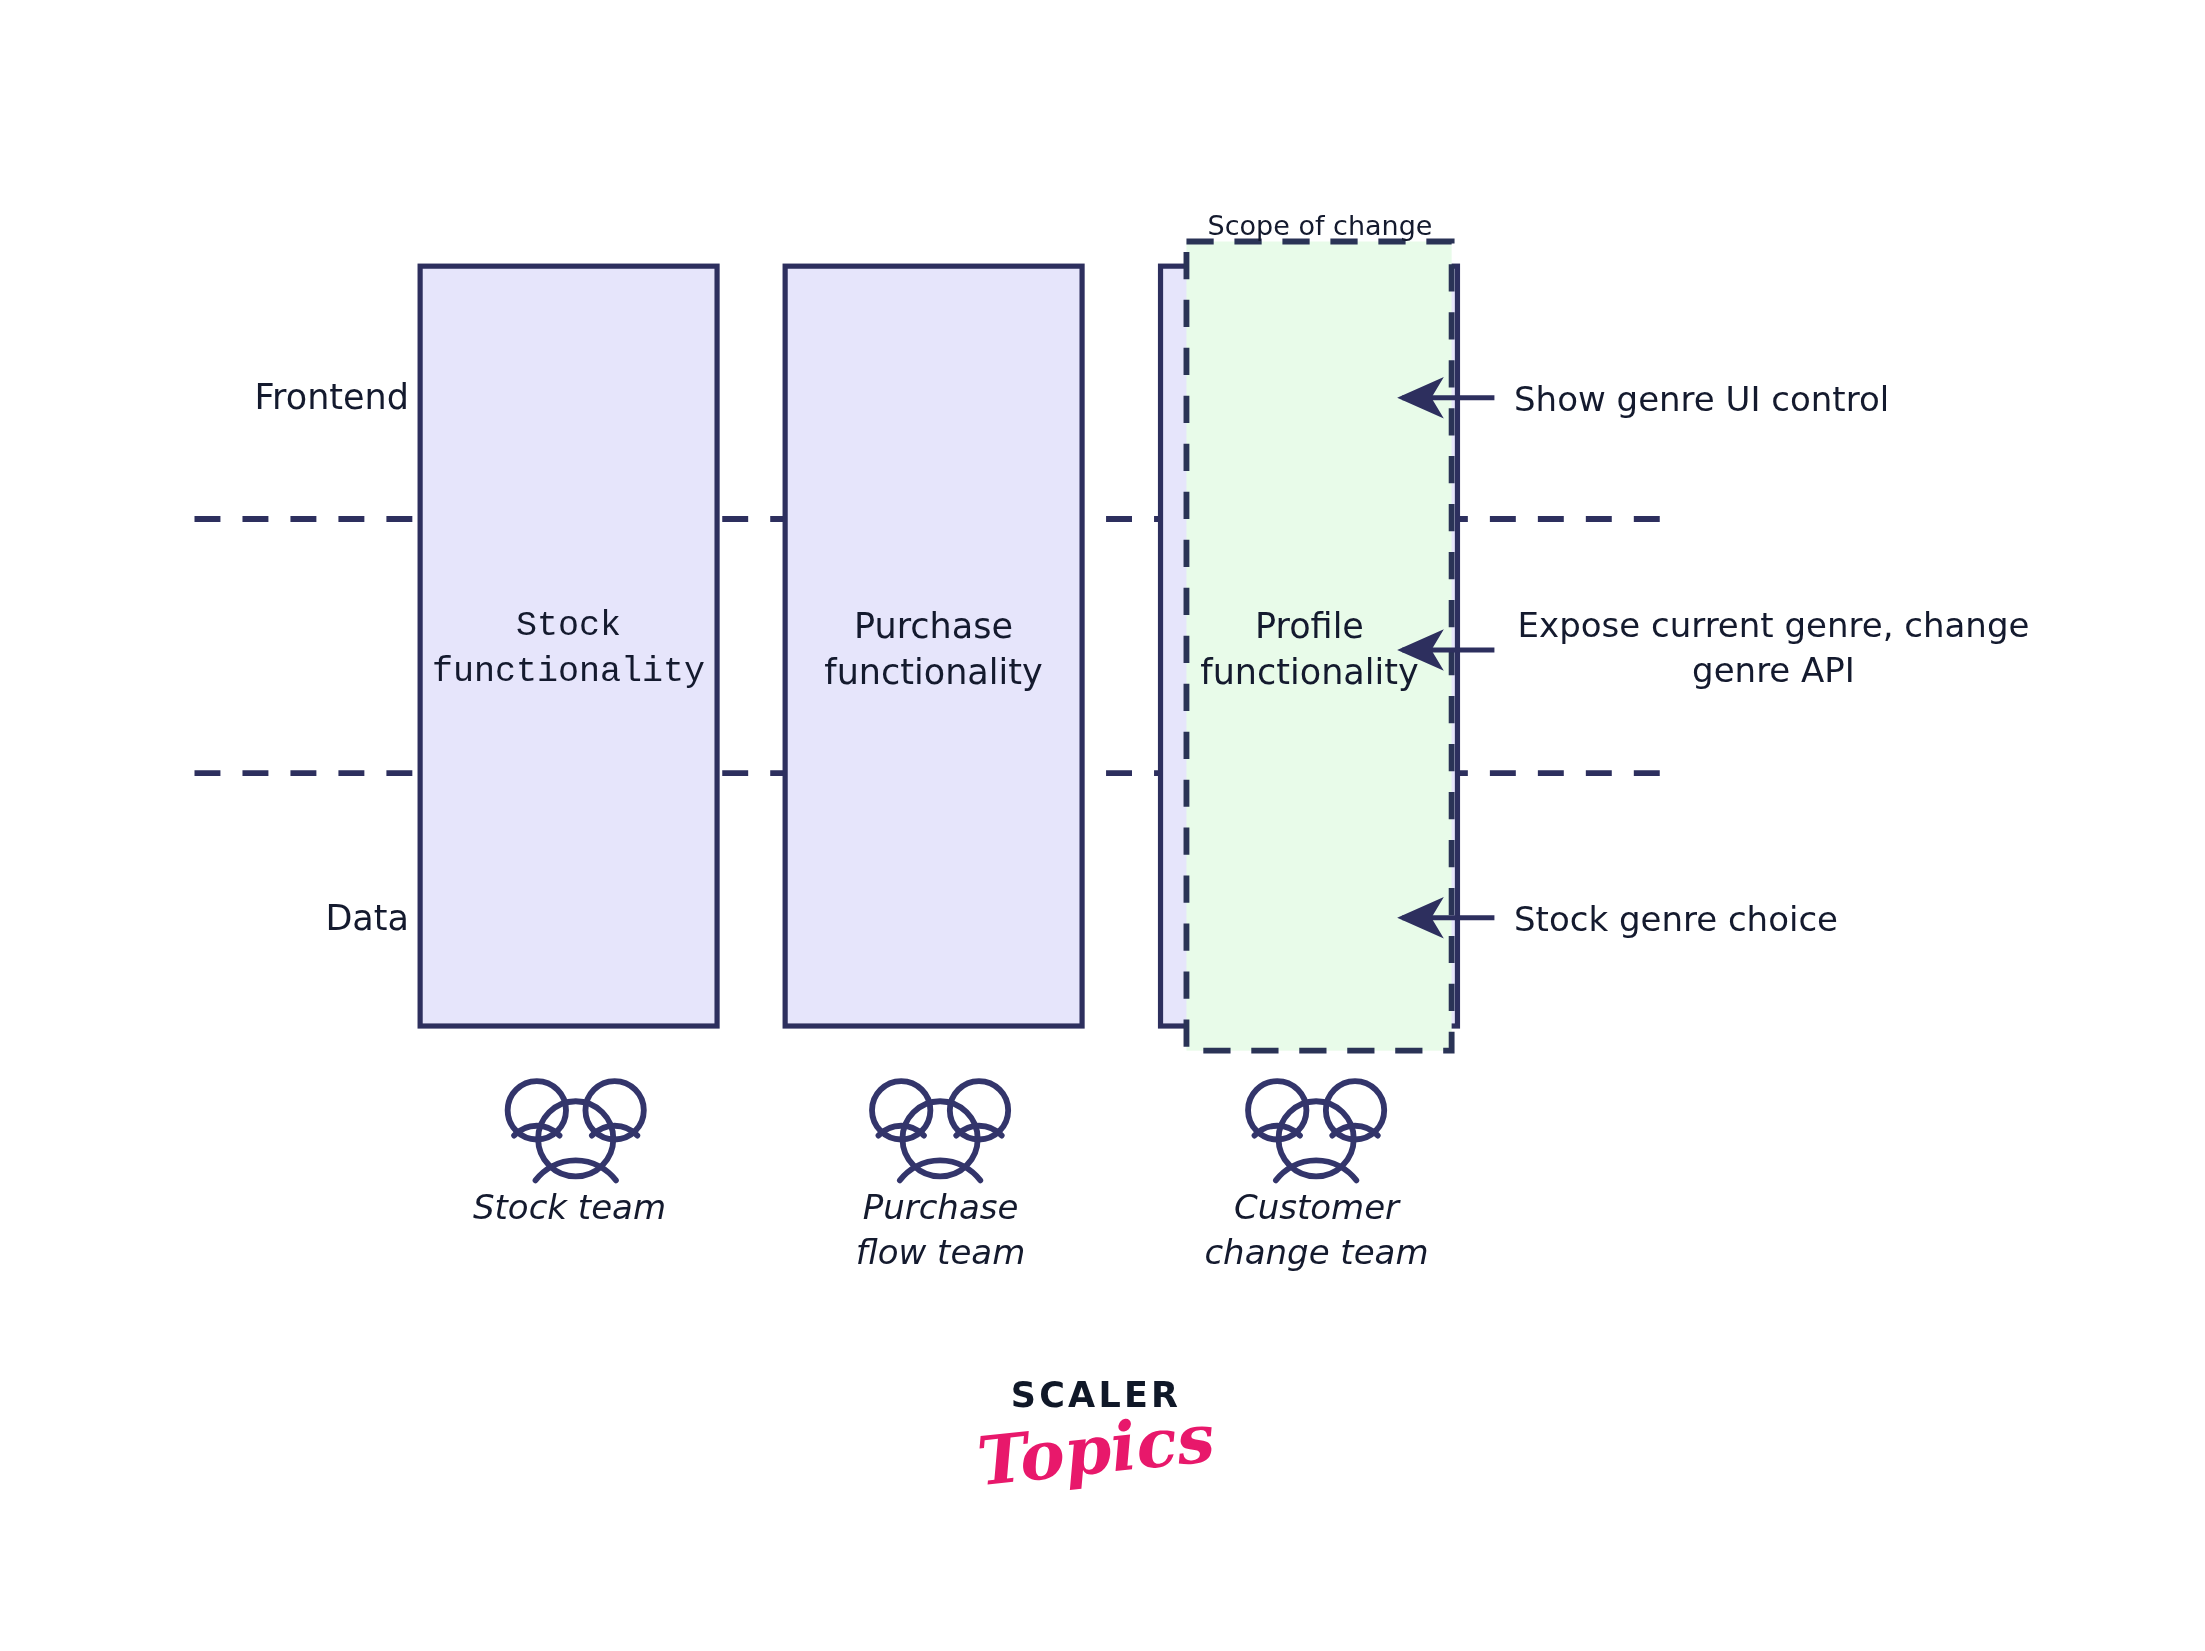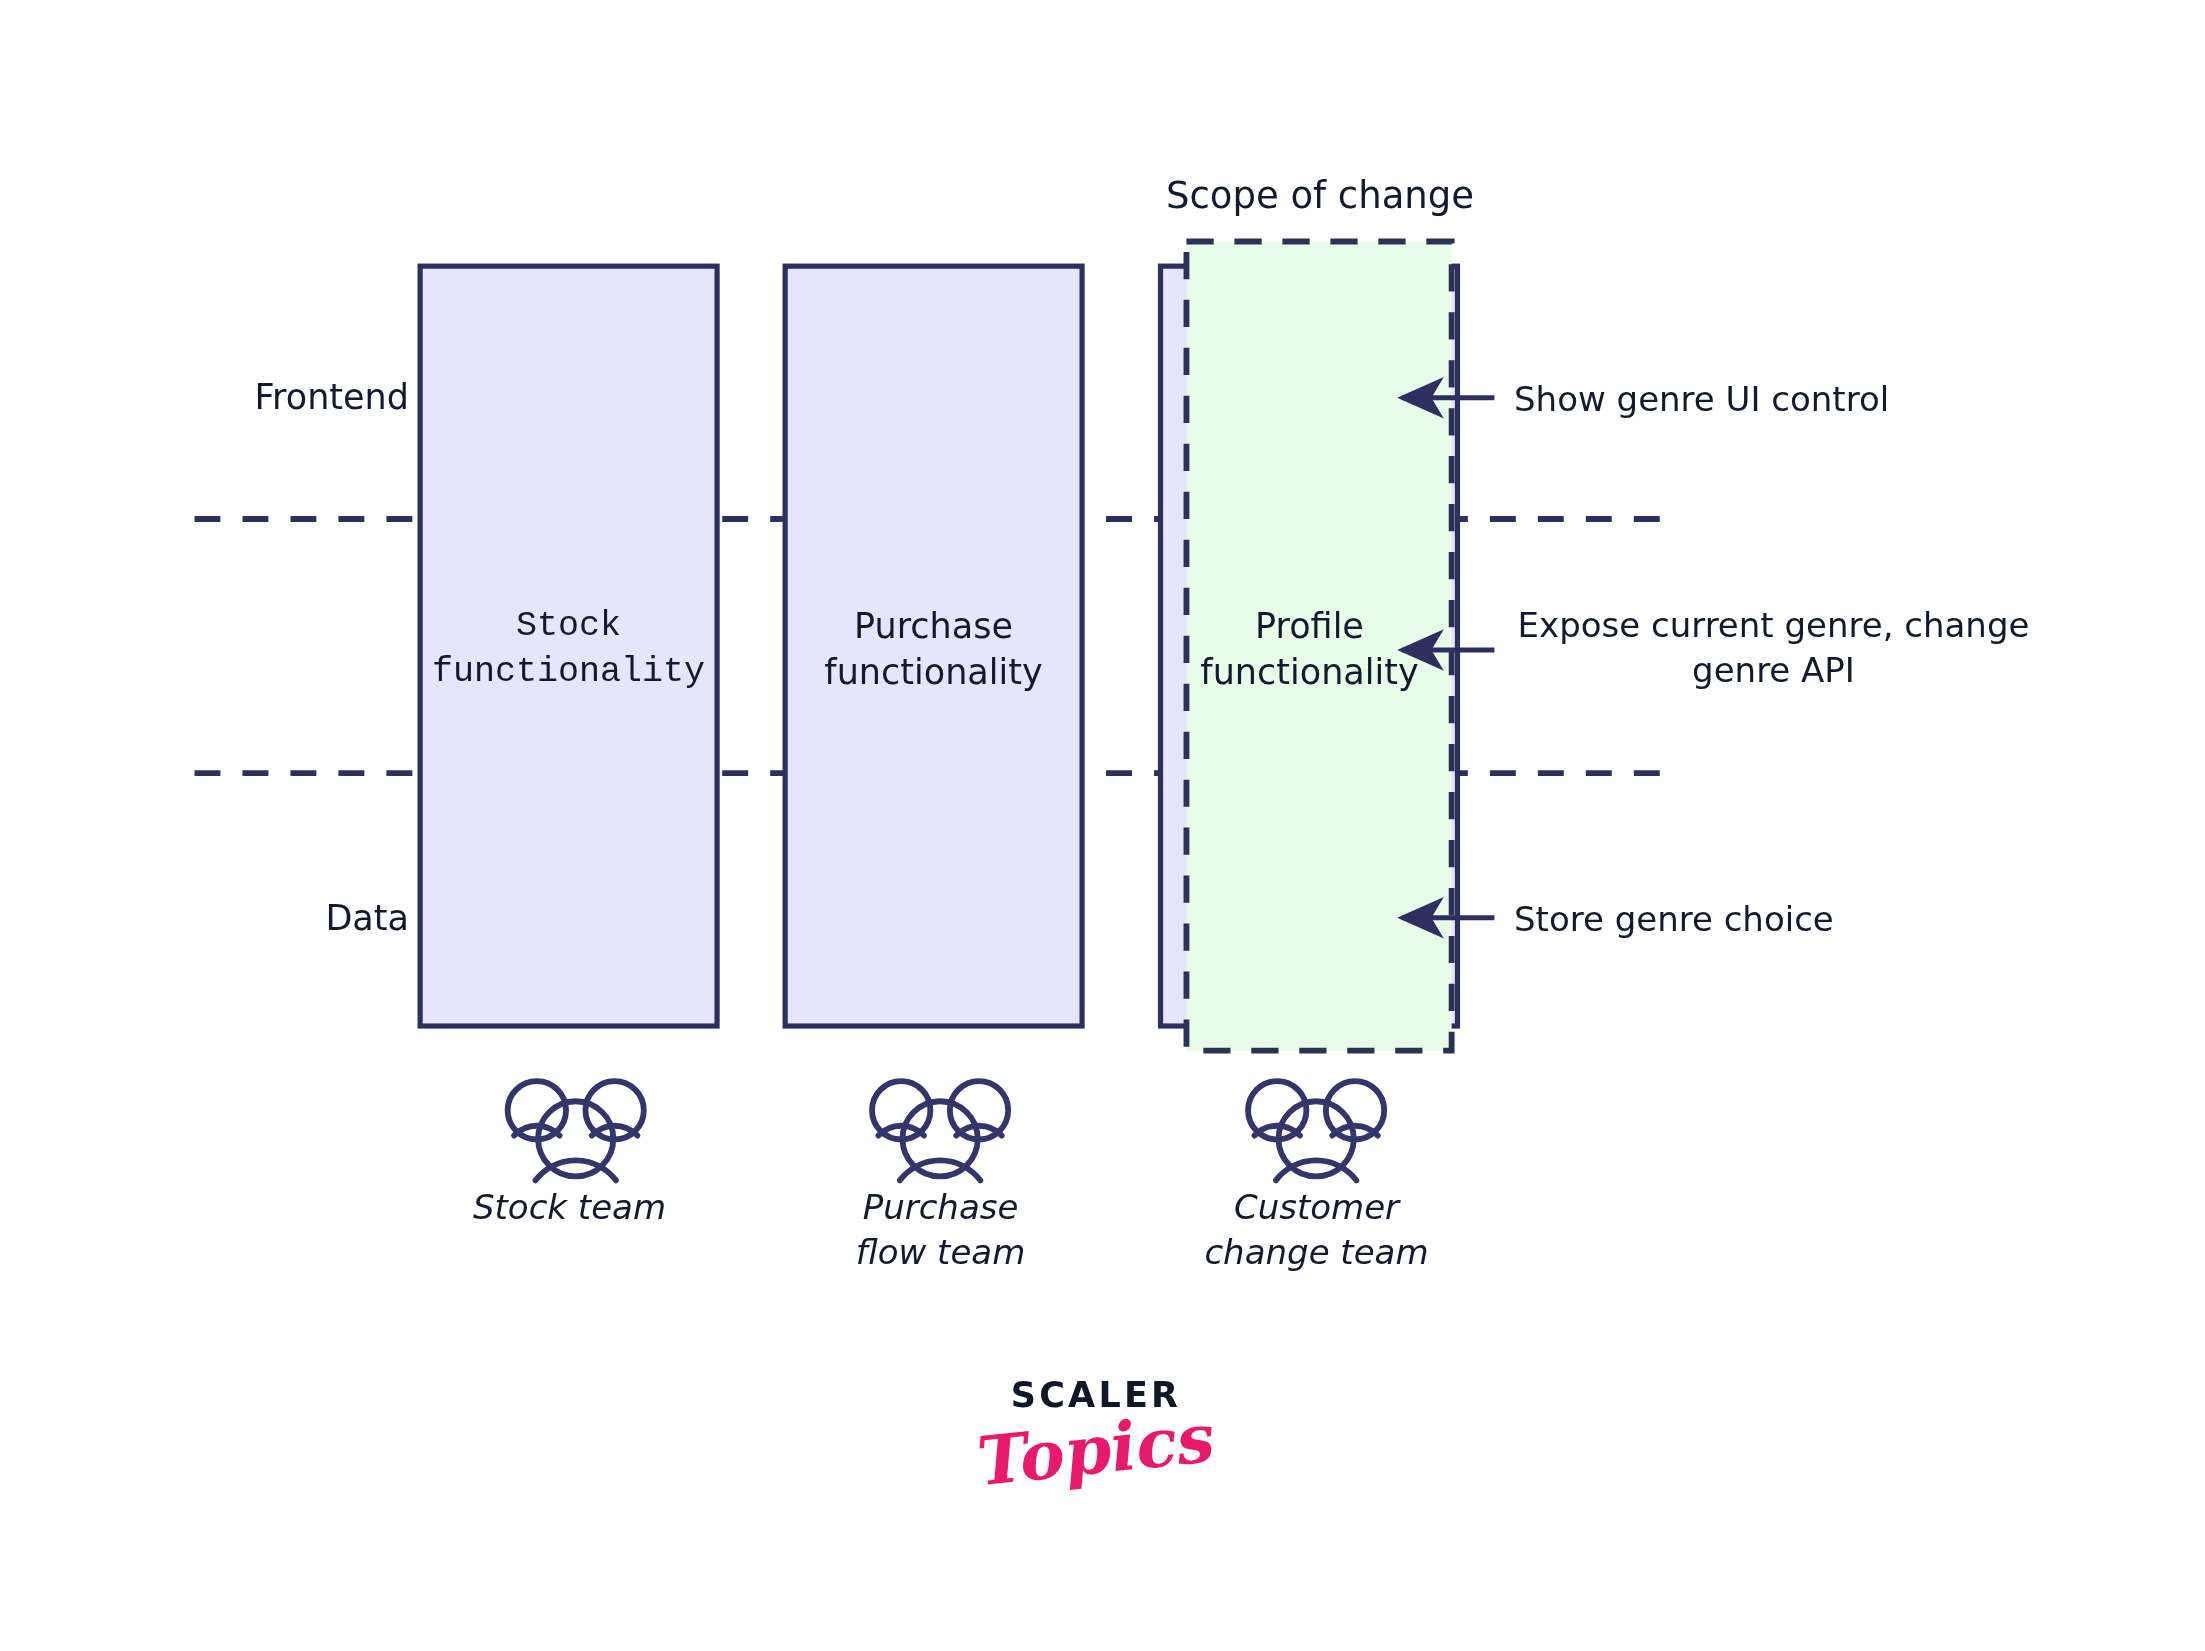--- a/index.html
+++ b/index.html
@@ -34,22 +34,23 @@
   .axis-label {
     font-size: 35px;
     text-align: right;
     right: 3pxx;
   }
   .col-title {
     font-size: 35px;
     text-align: center;
   }
   .scope-title {
-    font-size: 37px;
+    font-size: 27px;
     text-align: center;
+    margin-top: 36px;
   }
   .team-label {
     font-size: 34px;
     text-align: center;
     font-style: italic;
   }
   .callout {
     font-size: 34px;
     text-align: center;
   }
@@ -153,21 +154,21 @@
 
   <div class="lbl team-label" style="left:428px; top:1185px; width:283px;">Stock team</div>
   <div class="lbl team-label" style="left:799px; top:1185px; width:283px;">Purchase
 flow team</div>
   <div class="lbl team-label" style="left:1175px; top:1185px; width:283px;">Customer
 change team</div>
 
   <div class="lbl callout callout-left" style="left:1514px; top:377px; width:415px;">Show genre UI control</div>
   <div class="lbl callout" style="left:1514px; top:603px; width:519px;">Expose current genre, change
 genre API</div>
-  <div class="lbl callout callout-left" style="left:1514px; top:897px; width:415px;">Store genre choice</div>
+  <div class="lbl callout callout-left" style="left:1514px; top:897px; width:415px;">Stock genre choice</div>
 
   <div id="logo">
     <span class="scaler">SCALER</span>
     <span class="topics">Topics</span>
   </div>
 
 </div>
 
 
 </body></html>

